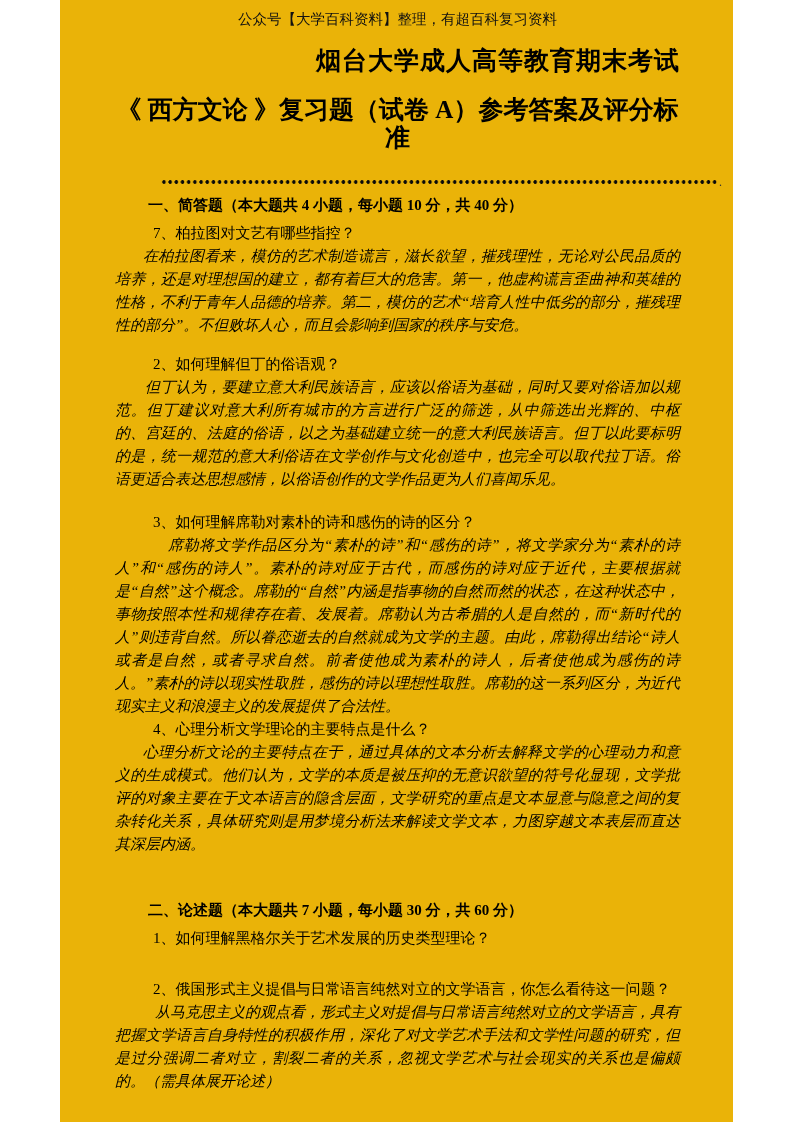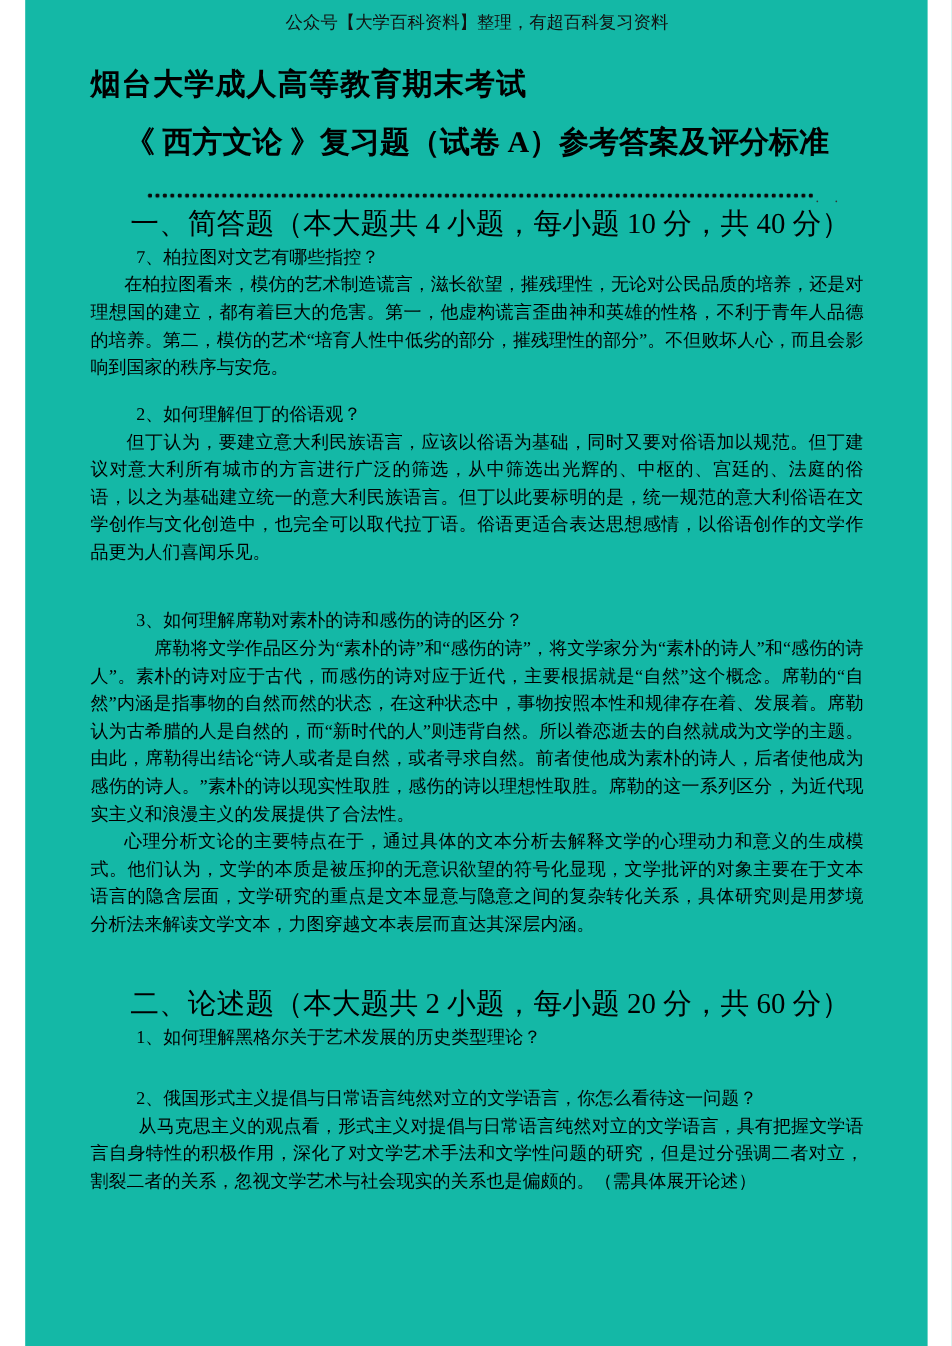--- a/index.html
+++ b/index.html
@@ -2,42 +2,42 @@
 <html><head>
 <meta charset="utf-8">
 <style>
   html, body {
     margin: 0;
     padding: 0;
     background: #ffffff;
   }
   .page {
     position: relative;
-    width: 752px;
+    width: 673px;
     height: 1122px;
     margin: 0 auto;
-    background: #14b8a6;
+    background: #eab308;
     color: #000000;
     font-family: "Liberation Serif", "DejaVu Serif", serif;
     box-sizing: border-box;
     padding: 9px 53px 0 55px;
     overflow: hidden;
   }
   .header-note {
     text-align: center;
     font-size: 14.5px;
     line-height: 20px;
     color: #111;
   }
   .doc-title {
-    text-align: left;
+    text-align: right;
     font-weight: bold;
     font-size: 25px;
     line-height: 33px;
-    margin-top: 25px;
+    margin-top: 15px;
     letter-spacing: 1px;
   }
   .doc-subtitle {
     text-align: center;
     font-weight: bold;
     font-size: 25px;
     line-height: 28px;
     margin-top: 19px;
   }
   .divider-row {
@@ -56,45 +56,46 @@
     vertical-align: middle;
   }
   .divider-trail {
     font-size: 12px;
     color: #333;
     letter-spacing: 5px;
     vertical-align: bottom;
     margin-left: 2px;
   }
   .section-heading {
-    font-weight: normal;
-    font-size: 24px;
+    font-weight: bold;
+    font-size: 15px;
     line-height: 25px;
     padding-left: 33px;
     margin-top: 11px;
     margin-bottom: 4px;
   }
   .question {
     font-size: 15px;
     line-height: 23px;
     padding-left: 38px;
   }
   .answer {
     font-size: 15px;
     line-height: 23px;
     text-align: justify;
     margin: 0;
+    font-style: italic;
   }
   .ind-17 { text-indent: 17px; }
   .ind-28 { text-indent: 28px; }
   .ind-30 { text-indent: 30px; }
   .ind-40 { text-indent: 40px; }
   .ind-53 { text-indent: 53px; }
   .mb-16 { margin-bottom: 16px; }
-  .mb-20 { margin-bottom: 34px; }
+  .mb-20 { margin-bottom: 20px; }
   .mb-0  { margin-bottom: 0; }
   .mb-42 { margin-bottom: 42px; }
   .mb-18 { margin-bottom: 28px; }
 </style>
 </head>
 <body>
 
 <div class="page">
 
   <div class="header-note">公众号【大学百科资料】整理，有超百科复习资料</div>
@@ -118,24 +119,25 @@
     <div class="question">2、如何理解但丁的俗语观？</div>
     <p class="answer ind-30">但丁认为，要建立意大利民族语言，应该以俗语为基础，同时又要对俗语加以规范。但丁建议对意大利所有城市的方言进行广泛的筛选，从中筛选出光辉的、中枢的、宫廷的、法庭的俗语，以之为基础建立统一的意大利民族语言。但丁以此要标明的是，统一规范的意大利俗语在文学创作与文化创造中，也完全可以取代拉丁语。俗语更适合表达思想感情，以俗语创作的文学作品更为人们喜闻乐见。</p>
   </div>
 
   <div class="qa mb-0">
     <div class="question">3、如何理解席勒对素朴的诗和感伤的诗的区分？</div>
     <p class="answer ind-53">席勒将文学作品区分为“素朴的诗”和“感伤的诗”，将文学家分为“素朴的诗人”和“感伤的诗人”。素朴的诗对应于古代，而感伤的诗对应于近代，主要根据就是“自然”这个概念。席勒的“自然”内涵是指事物的自然而然的状态，在这种状态中，事物按照本性和规律存在着、发展着。席勒认为古希腊的人是自然的，而“新时代的人”则违背自然。所以眷恋逝去的自然就成为文学的主题。由此，席勒得出结论“诗人或者是自然，或者寻求自然。前者使他成为素朴的诗人，后者使他成为感伤的诗人。”素朴的诗以现实性取胜，感伤的诗以理想性取胜。席勒的这一系列区分，为近代现实主义和浪漫主义的发展提供了合法性。</p>
   </div>
 
   <div class="qa mb-42">
+    <div class="question">4、心理分析文学理论的主要特点是什么？</div>
     <p class="answer ind-28">心理分析文论的主要特点在于，通过具体的文本分析去解释文学的心理动力和意义的生成模式。他们认为，文学的本质是被压抑的无意识欲望的符号化显现，文学批评的对象主要在于文本语言的隐含层面，文学研究的重点是文本显意与隐意之间的复杂转化关系，具体研究则是用梦境分析法来解读文学文本，力图穿越文本表层而直达其深层内涵。</p>
   </div>
 
-  <div class="section-heading" style="margin-top:0;">二、论述题（本大题共 2 小题，每小题 20 分，共 60 分）</div>
+  <div class="section-heading" style="margin-top:0;">二、论述题（本大题共 7 小题，每小题 30 分，共 60 分）</div>
 
   <div class="qa mb-18">
     <div class="question">1、如何理解黑格尔关于艺术发展的历史类型理论？</div>
   </div>
 
   <div class="qa mb-0">
     <div class="question">2、俄国形式主义提倡与日常语言纯然对立的文学语言，你怎么看待这一问题？</div>
     <p class="answer ind-40">从马克思主义的观点看，形式主义对提倡与日常语言纯然对立的文学语言，具有把握文学语言自身特性的积极作用，深化了对文学艺术手法和文学性问题的研究，但是过分强调二者对立，割裂二者的关系，忽视文学艺术与社会现实的关系也是偏颇的。（需具体展开论述）</p>
   </div>
 

